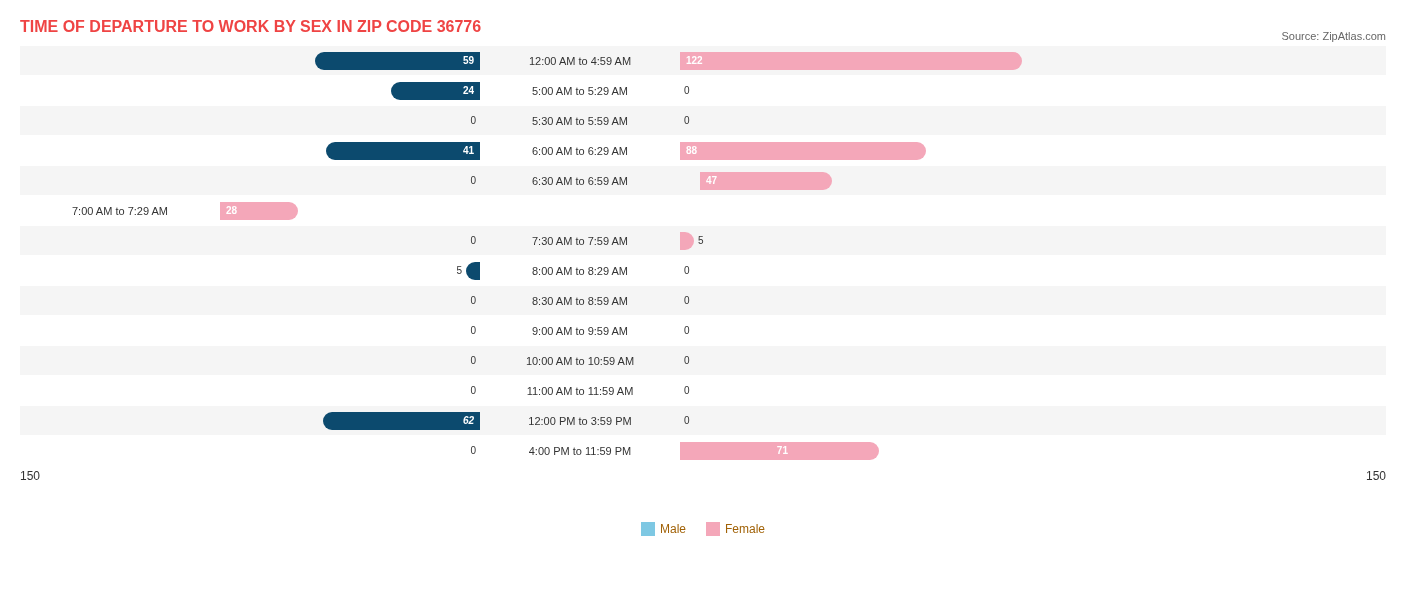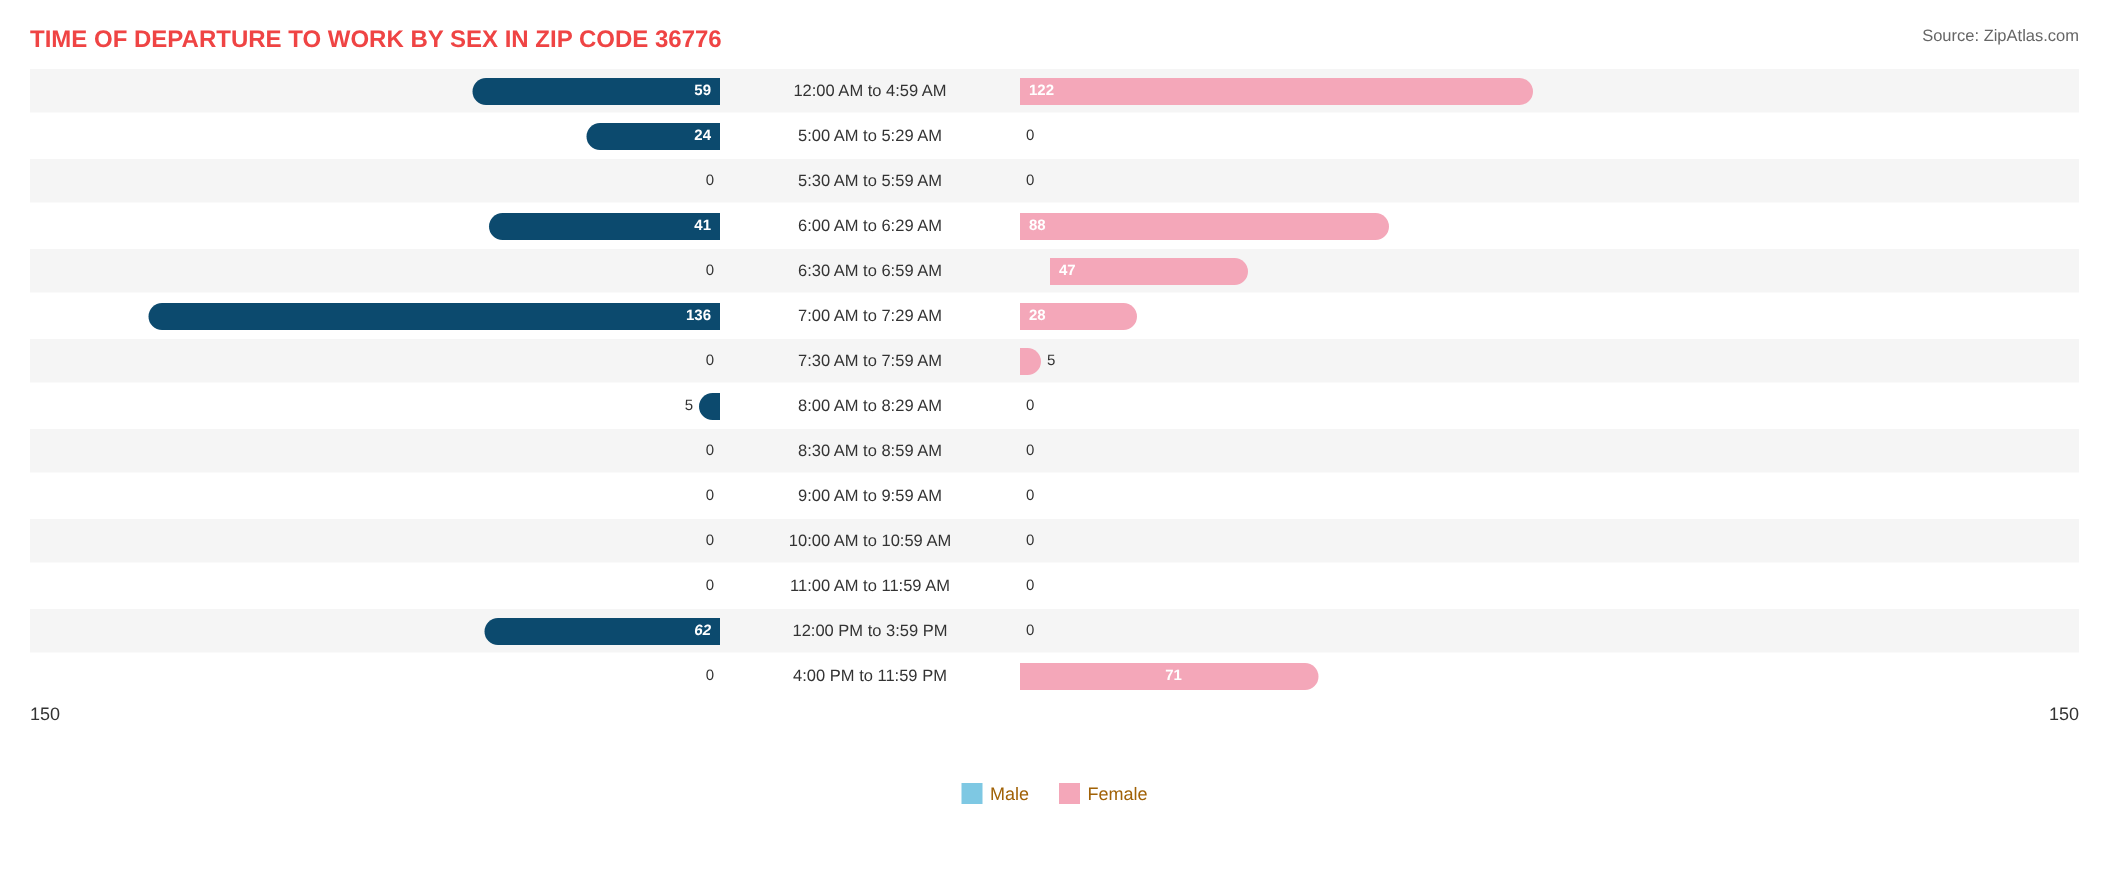--- a/index.html
+++ b/index.html
@@ -17,21 +17,21 @@
       position: relative;
     }
     .chart-title {
       font-size: 16px;
       font-weight: bold;
       color: #ef4444;
       margin-bottom: 10px;
     }
     .source-label {
       position: absolute;
-      top: 18px;
+      top: 30px;
       right: 20px;
       font-size: 11px;
       color: #666;
     }
     .chart-area {
       position: relative;
       width: 100%;
       height: calc(100% - 55px);
     }
     .row {
@@ -176,25 +176,20 @@
           <span style="font-size: 10px; color: rgb(51, 51, 51); margin-right: 4px;">0</span>
         </div>
         <div class="label-center">6:30 AM to 6:59 AM</div>
         <div class="right-bar-area">
           <div class="bar-female" style="width: 131.6px; margin-left: 20px;">
             <span class="bar-value">47</span>
           </div>
         </div>
       </div>
       <div class="row">
-        <div class="left-bar-area">
-          <div class="bar-male" style="width: 380.8px;">
-            <span class="bar-value">136</span>
-          </div>
-        </div>
         <div class="label-center">7:00 AM to 7:29 AM</div>
         <div class="right-bar-area">
           <div class="bar-female" style="width: 78.4px;">
             <span class="bar-value">28</span>
           </div>
         </div>
       </div>
       <div class="row">
         <div class="left-bar-area">
           <span style="font-size: 10px; color: rgb(51, 51, 51); margin-right: 4px;">0</span>

